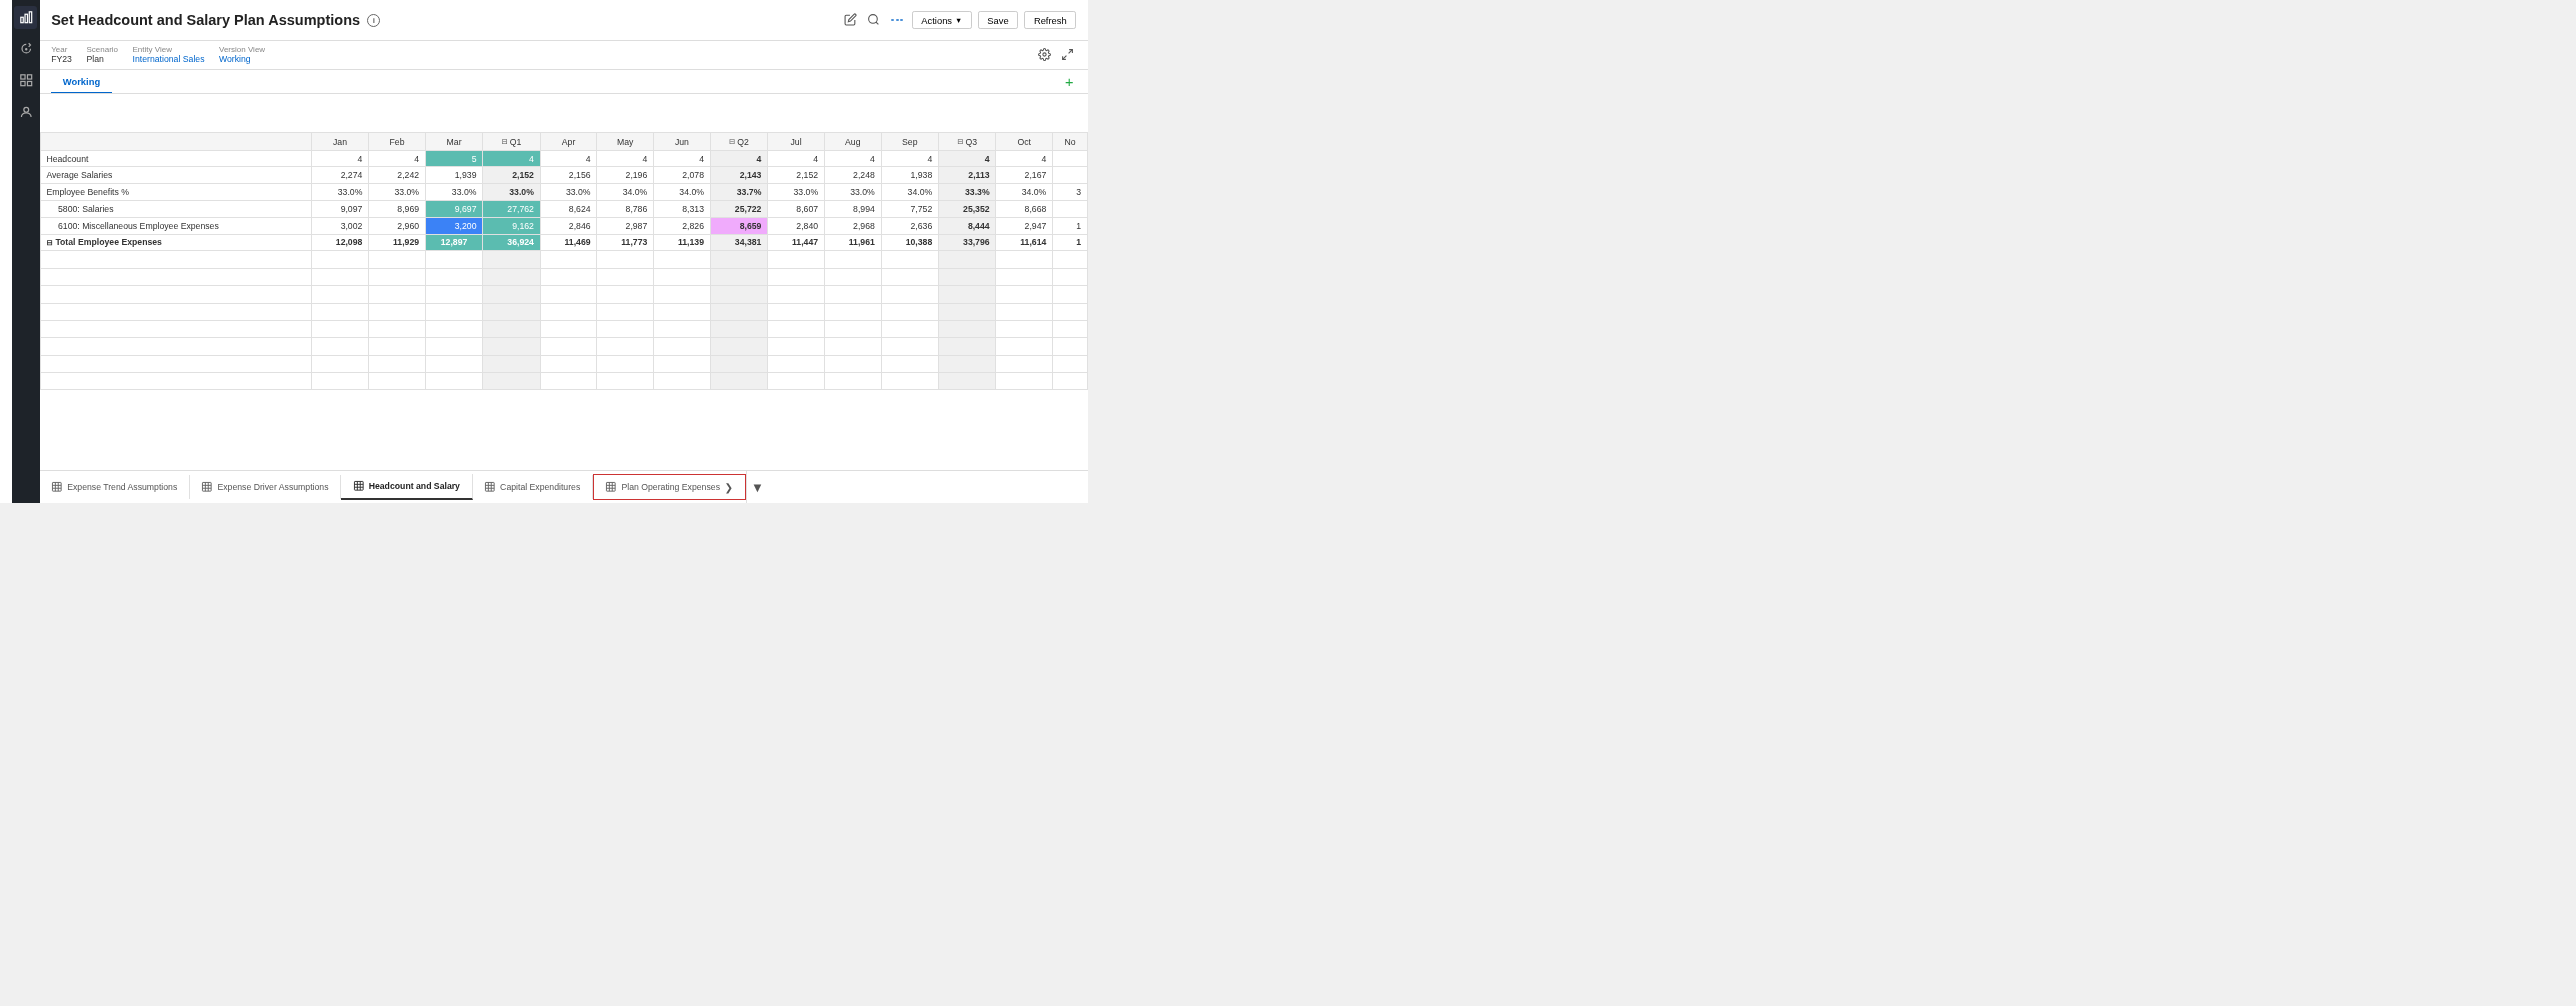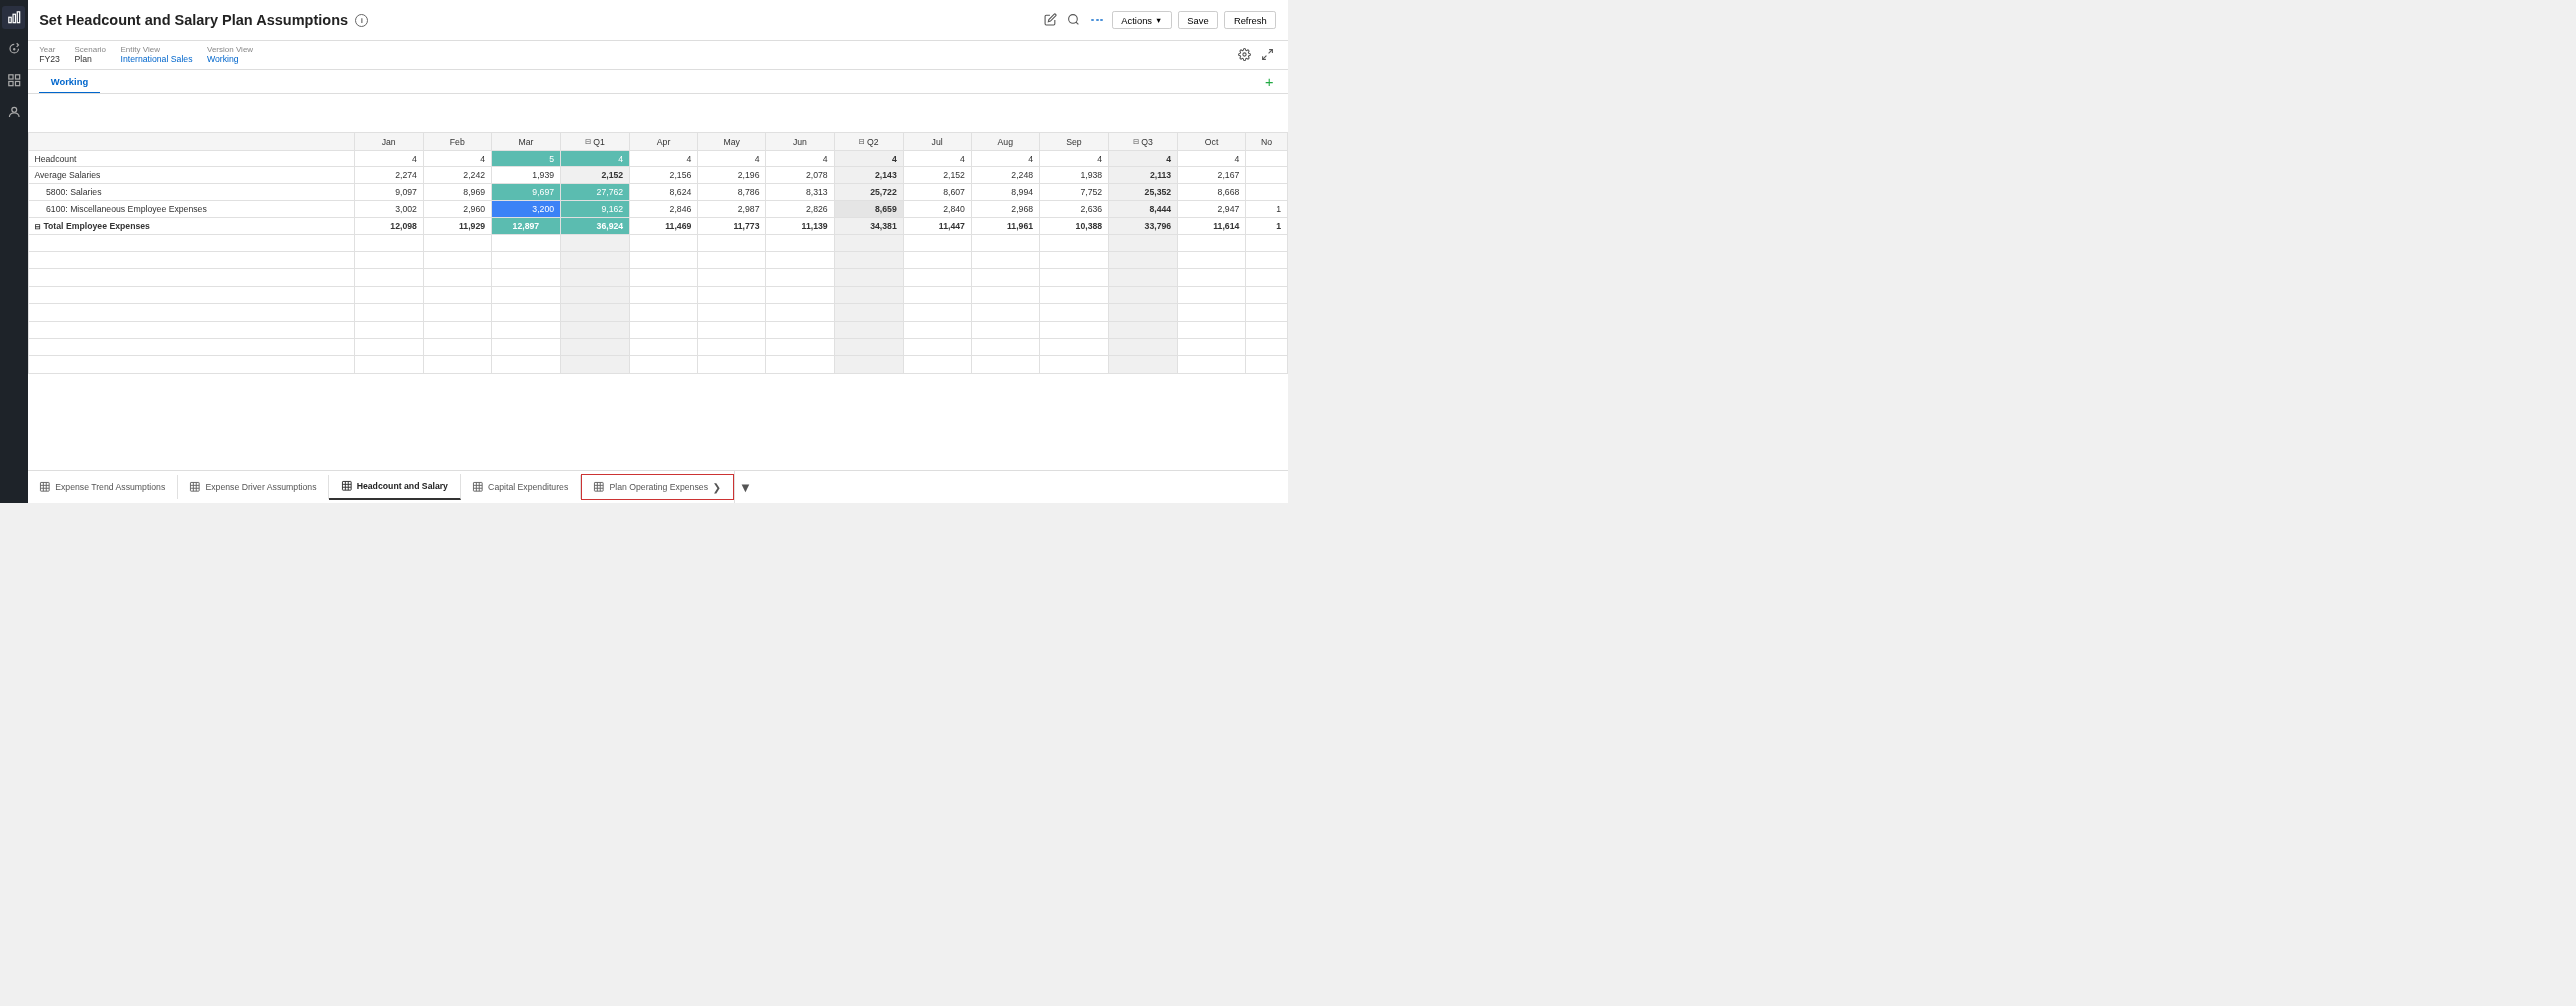--- a/index.html
+++ b/index.html
@@ -1,18 +1,18 @@
 <!DOCTYPE html>
 <html style="font-size:11.6px"><head>
   <meta charset="utf-8">
   <style>
     * { box-sizing: border-box; margin: 0; padding: 0; }
     body { font-family: Arial, sans-serif; font-size: 9.4px; background: #f0f0f0; overflow: hidden; width: 1288px; height: 503px; transform-origin: top left; }
     
-    .app-container { display: flex; width: 1288px; height: 503px; background: #fff; }
+    .app-container { display: flex; width: 1088px; height: 503px; background: #fff; padding-left: 12px; }
     
     
     .sidebar { width: 27.6px; background: #1e2329; display: flex; flex-direction: column; align-items: center; padding: 5.8px 0; gap: 8.7px; }
     .sidebar-icon { width: 23px; height: 23px; display: flex; align-items: center; justify-content: center; color: #aaa; cursor: pointer; border-radius: 2.9px; }
     .sidebar-icon.active { background: #2a3040; color: #fff; }
     .sidebar-icon svg { width: 14.5px; height: 14.5px; }
     
     
     .main { flex: 1; display: flex; flex-direction: column; overflow: hidden; }
     
@@ -250,20 +250,37 @@
               <td class="num-col">2,078</td>
               <td class="num-col" style="background: rgb(240, 240, 240); font-weight: bold;">2,143</td>
               <td class="num-col">2,152</td>
               <td class="num-col">2,248</td>
               <td class="num-col">1,938</td>
               <td class="num-col" style="background: rgb(240, 240, 240); font-weight: bold;">2,113</td>
               <td class="num-col">2,167</td>
               <td class="num-col"></td>
             </tr>
             <tr>
+              <td class="label-col">Employee Benefits %</td>
+              <td class="num-col">33.0%</td>
+              <td class="num-col">33.0%</td>
+              <td class="num-col">33.0%</td>
+              <td class="num-col" style="background: rgb(240, 240, 240); font-weight: bold;">33.0%</td>
+              <td class="num-col">33.0%</td>
+              <td class="num-col">34.0%</td>
+              <td class="num-col">34.0%</td>
+              <td class="num-col" style="background: rgb(240, 240, 240); font-weight: bold;">33.7%</td>
+              <td class="num-col">33.0%</td>
+              <td class="num-col">33.0%</td>
+              <td class="num-col">34.0%</td>
+              <td class="num-col" style="background: rgb(240, 240, 240); font-weight: bold;">33.3%</td>
+              <td class="num-col">34.0%</td>
+              <td class="num-col">3</td>
+            </tr>
+            <tr>
               <td class="label-col" style="padding-left: 17.4px;">5800: Salaries</td>
               <td class="num-col">9,097</td>
               <td class="num-col">8,969</td>
               <td class="highlight-green" style="background: rgb(91, 188, 176); color: rgb(255, 255, 255); text-align: right;">9,697</td>
               <td class="highlight-green" style="background: rgb(91, 188, 176); color: rgb(255, 255, 255); text-align: right;">27,762</td>
               <td class="num-col">8,624</td>
               <td class="num-col">8,786</td>
               <td class="num-col">8,313</td>
               <td class="num-col" style="background: rgb(240, 240, 240); font-weight: bold;">25,722</td>
               <td class="num-col">8,607</td>
@@ -275,21 +292,21 @@
             </tr>
             <tr>
               <td class="label-col" style="padding-left: 17.4px;">6100: Miscellaneous Employee Expenses</td>
               <td class="num-col">3,002</td>
               <td class="num-col">2,960</td>
               <td class="highlight-green" style="background: #3b82f6; color: rgb(255, 255, 255); ">3,200</td>
               <td class="highlight-green" style="background: rgb(91, 188, 176); color: rgb(255, 255, 255); text-align: right;">9,162</td>
               <td class="num-col">2,846</td>
               <td class="num-col">2,987</td>
               <td class="num-col">2,826</td>
-              <td class="num-col" style="background: #e5e5e5; font-weight: bold;">8,659</td>
+              <td class="num-col" style="background: #f0abfc; font-weight: bold;">8,659</td>
               <td class="num-col">2,840</td>
               <td class="num-col">2,968</td>
               <td class="num-col">2,636</td>
               <td class="num-col" style="background: rgb(240, 240, 240); font-weight: bold;">8,444</td>
               <td class="num-col">2,947</td>
               <td class="num-col">1</td>
             </tr>
             <tr class="bold-row">
               <td class="label-col"><span class="row-expand">⊟</span>Total Employee Expenses</td>
               <td class="num-col">12,098</td>

